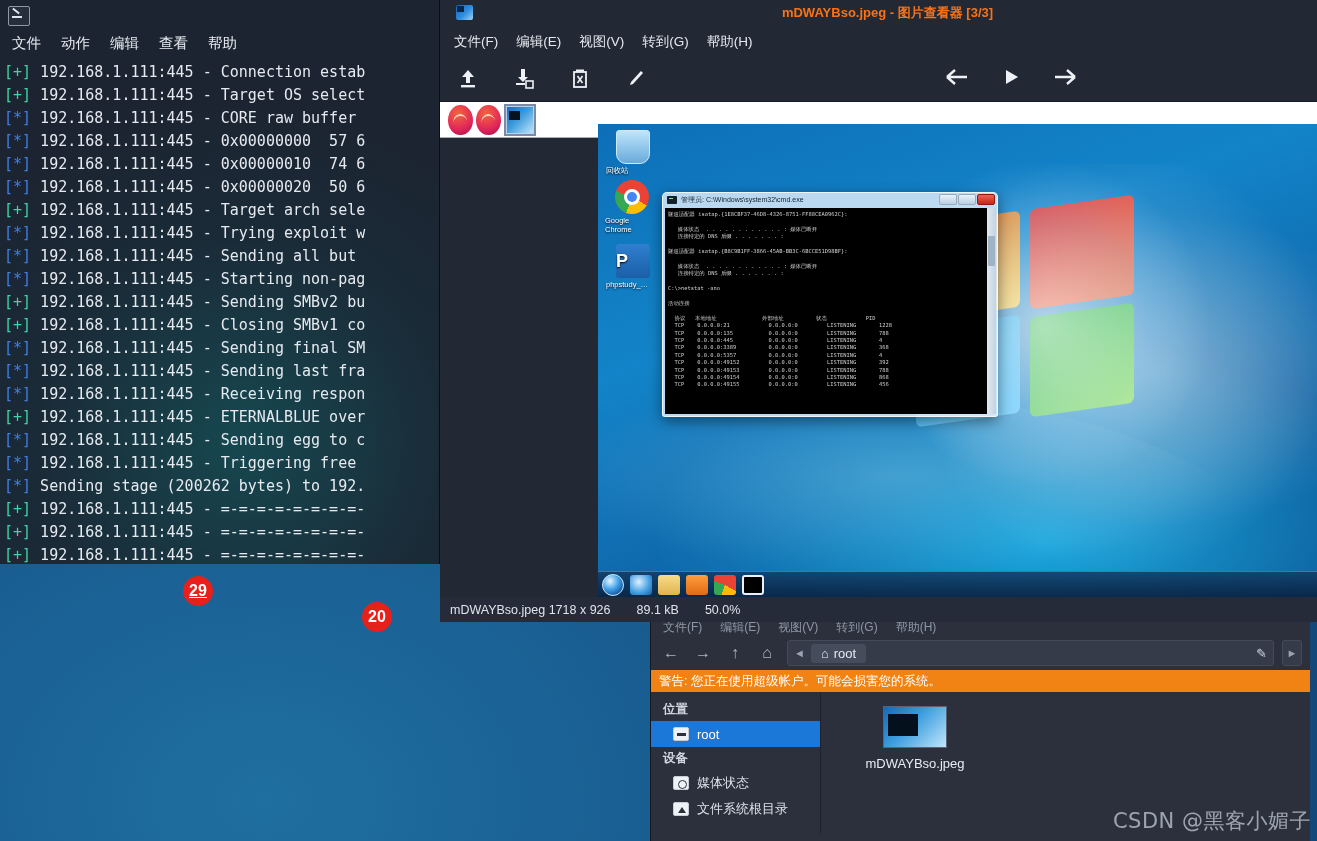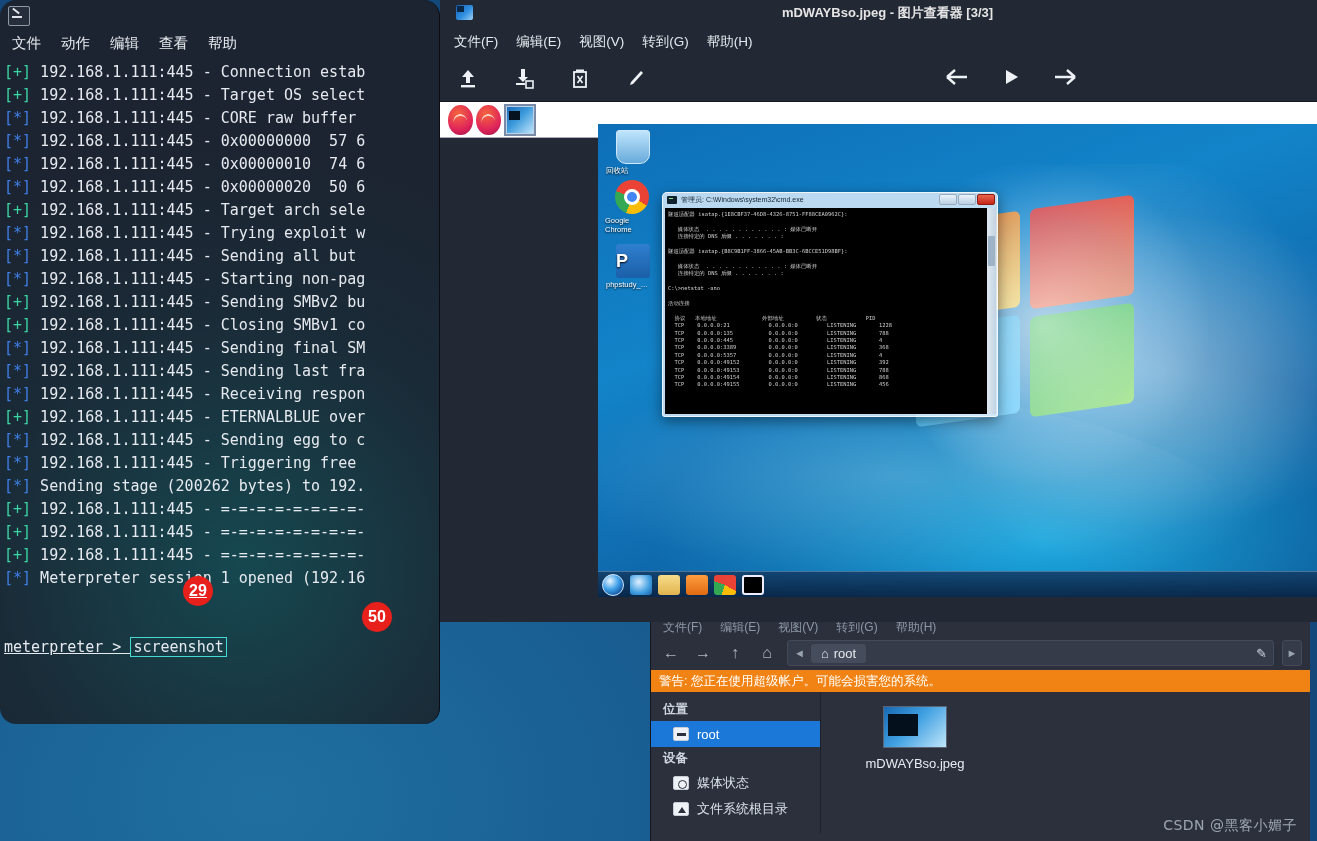--- a/index.html
+++ b/index.html
@@ -9,27 +9,26 @@
   
   .desktop-bg{
     position:absolute; inset:0;
     background:
       radial-gradient(ellipse at 20% 95%, #1f6fa0 0%, #16558a 40%, #123c6c 100%),
       linear-gradient(180deg,#0f2a4e,#1b6f9c);
   }
 
   
   .terminal{
-    position:absolute; left:0; top:0; width:440px; height:724px;
+    position:absolute; left:0; top:0; width:440px; height:564px;
     background:#1c2431;
     background-image:
       radial-gradient(circle at 55% 78%, rgba(0,200,190,.22) 0%, rgba(0,120,130,.07) 42%, rgba(0,0,0,0) 68%);
     border-right:1px solid #0a0d13;
     overflow:hidden;
-    border-radius:16px;
   }
   .term-titlebar{ height:28px; position:relative; }
   .term-icon{
     position:absolute; left:8px; top:6px; width:22px; height:20px;
     border:1px solid #8f98a6; background:#262e3c; border-radius:2px;
   }
   .term-icon:before{
     content:""; position:absolute; left:3px; top:3px; width:8px; height:2px;
     background:#dfe4ea; transform:rotate(38deg);
   }
@@ -65,21 +64,21 @@
     background:#222834; color:#e9edf2;
   }
   .viewer-title{ height:28px; position:relative; }
   .viewer-title .vicon{
     position:absolute; left:16px; top:5px; width:17px; height:15px; border-radius:2px;
     background:linear-gradient(135deg,#1a5fb4 0%,#2f8fe0 55%,#9fd2f5 100%);
   }
   .viewer-title .vicon:after{ content:""; position:absolute; left:1px; top:1px; width:7px; height:6px; background:#0b2746; }
   .viewer-title .vtxt{
     position:absolute; left:18px; right:0; top:4px; text-align:center;
-    font-size:13px; font-weight:bold; color:#e5e5e5; font-family:"Liberation Sans",sans-serif;
+    font-size:13px; font-weight:bold; color:#f97316; font-family:"Liberation Sans",sans-serif;
   }
   .wm-top{
     position:absolute; right:8px; top:10px; font-size:34px; letter-spacing:1px;
     color:rgba(140,210,200,.17); font-family:"DejaVu Sans",sans-serif; z-index:5;
   }
   .viewer-menu{
     height:28px; display:flex; align-items:center; gap:18px; padding:0 14px;
     font-size:13.5px; color:#e4e9ef;
   }
   .viewer-toolbar{
@@ -222,21 +221,21 @@
   .fm-files{ flex:1; padding:14px 0 0 34px; }
   .file-tile{ width:120px; text-align:center; }
   .file-thumb{
     width:64px; height:42px; margin:0 auto 8px; border:1px solid #5b6372;
     background:linear-gradient(135deg,#1868b4 0%,#3f9fe0 45%,#bfe6fb 100%); position:relative;
   }
   .file-thumb:after{ content:""; position:absolute; left:4px; top:7px; width:30px; height:22px; background:#04101c; }
   .file-name{ font-size:13px; color:#e7ecf3; }
 
   .wm-bottom{
-    position:absolute; right:20px; bottom:6px; font-size:14px; color:rgba(225,235,245,.62);
+    position:absolute; right:6px; bottom:6px; font-size:21px; color:rgba(225,235,245,.62);
     font-family:"DejaVu Sans",sans-serif; z-index:60; letter-spacing:.5px;
   }
 </style>
 </head>
 <body>
 
 <div id="root">
   <div class="desktop-bg"></div>
 
   <div class="terminal">
@@ -252,21 +251,21 @@
     </div>
     <div class="term-body" id="term-out"><span class="ln"><span class="tag-p">[+]</span><span> 192.168.1.111:445 - Connection estab</span></span><span class="ln"><span class="tag-p">[+]</span><span> 192.168.1.111:445 - Target OS select</span></span><span class="ln"><span class="tag-s">[*]</span><span> 192.168.1.111:445 - CORE raw buffer</span></span><span class="ln"><span class="tag-s">[*]</span><span> 192.168.1.111:445 - 0x00000000  57 6</span></span><span class="ln"><span class="tag-s">[*]</span><span> 192.168.1.111:445 - 0x00000010  74 6</span></span><span class="ln"><span class="tag-s">[*]</span><span> 192.168.1.111:445 - 0x00000020  50 6</span></span><span class="ln"><span class="tag-p">[+]</span><span> 192.168.1.111:445 - Target arch sele</span></span><span class="ln"><span class="tag-s">[*]</span><span> 192.168.1.111:445 - Trying exploit w</span></span><span class="ln"><span class="tag-s">[*]</span><span> 192.168.1.111:445 - Sending all but</span></span><span class="ln"><span class="tag-s">[*]</span><span> 192.168.1.111:445 - Starting non-pag</span></span><span class="ln"><span class="tag-p">[+]</span><span> 192.168.1.111:445 - Sending SMBv2 bu</span></span><span class="ln"><span class="tag-p">[+]</span><span> 192.168.1.111:445 - Closing SMBv1 co</span></span><span class="ln"><span class="tag-s">[*]</span><span> 192.168.1.111:445 - Sending final SM</span></span><span class="ln"><span class="tag-s">[*]</span><span> 192.168.1.111:445 - Sending last fra</span></span><span class="ln"><span class="tag-s">[*]</span><span> 192.168.1.111:445 - Receiving respon</span></span><span class="ln"><span class="tag-p">[+]</span><span> 192.168.1.111:445 - ETERNALBLUE over</span></span><span class="ln"><span class="tag-s">[*]</span><span> 192.168.1.111:445 - Sending egg to c</span></span><span class="ln"><span class="tag-s">[*]</span><span> 192.168.1.111:445 - Triggering free</span></span><span class="ln"><span class="tag-s">[*]</span><span> Sending stage (200262 bytes) to 192.</span></span><span class="ln"><span class="tag-p">[+]</span><span> 192.168.1.111:445 - =-=-=-=-=-=-=-=-</span></span><span class="ln"><span class="tag-p">[+]</span><span> 192.168.1.111:445 - =-=-=-=-=-=-=-=-</span></span><span class="ln"><span class="tag-p">[+]</span><span> 192.168.1.111:445 - =-=-=-=-=-=-=-=-</span></span><span class="ln"><span class="tag-s">[*]</span><span> Meterpreter session 1 opened (192.16</span></span></div>
     <div class="term-body" style="padding-top:0">
       <span class="ln"><span class="term-prompt">meterpreter &gt; </span><span class="boxed">screenshot</span></span>
       
       
     </div>
   </div>
 
   <div class="badge" style="left:183px; top:576px;text-decoration:underline;">29</div>
-  <div class="badge" style="left:362px; top:602px;">50</div>
+  <div class="badge" style="left:362px; top:602px;">20</div>
 
   <div class="viewer">
     <div class="viewer-title">
       <span class="vicon"></span>
       <span class="vtxt">mDWAYBso.jpeg - 图片查看器 [3/3]</span>
     </div>
 
     <div class="viewer-menu">
       <span>文件(F)</span>
       <span>编辑(E)</span>
@@ -395,20 +394,25 @@
       <div class="wtb">
         <span class="orb"></span>
         <span class="qi qi1"></span>
         <span class="qi qi2"></span>
         <span class="qi qi3"></span>
         <span class="qi qi4"></span>
         <span class="qi qi5"></span>
       </div>
     </div>
 
+    <div class="viewer-status">
+      <span><span>mDWAYBso.jpeg</span> <span>1718 x 926</span></span>
+      <span>89.1 kB</span>
+      <span>50.0%</span>
+    </div>
   </div>
 
   <div class="filemgr">
     <div class="fm-menu">
       <span>文件(F)</span>
       <span>编辑(E)</span>
       <span>视图(V)</span>
       <span>转到(G)</span>
       <span>帮助(H)</span>
     </div>

